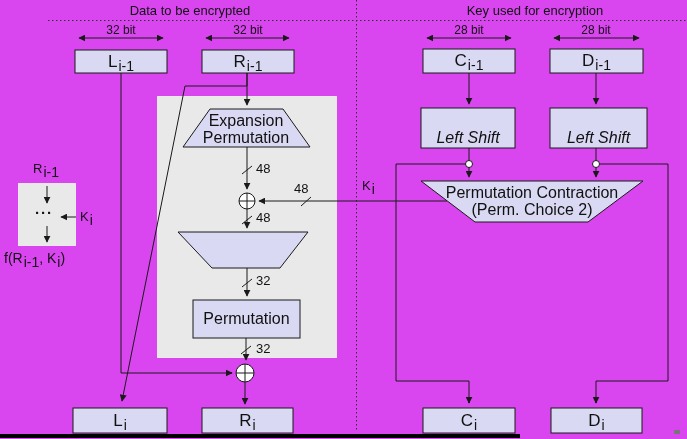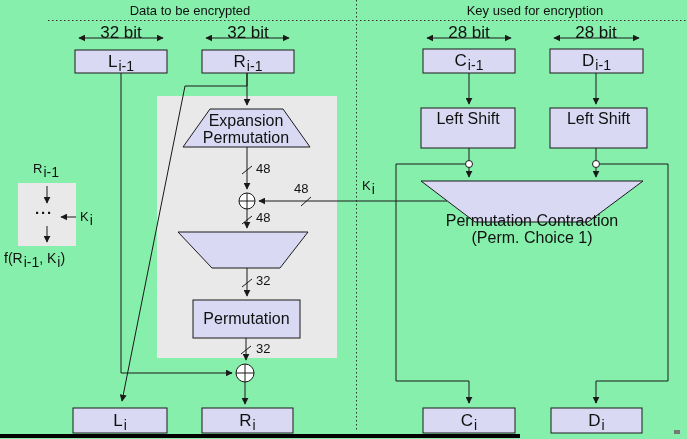--- a/index.html
+++ b/index.html
@@ -2,35 +2,35 @@
 <html style="--box-fill: #d9d9f3; --panel: #e9e9e9; --line: #1a1a1a;"><head>
 <meta charset="utf-8">
 <style>
   :root{
     --box-fill:#d9d9f3;
     --panel:#e9e9e9;
     --line:#1a1a1a;
   }
   html,body{margin:0;padding:0;background:#fff;}
   #stage{
-    position:relative;width:687px;height:439px;background:#86efac;overflow:hidden;
+    position:relative;width:687px;height:439px;background:#d946ef;overflow:hidden;
     font-family:"Liberation Sans", sans-serif;color:#111;
   }
   #wires{position:absolute;left:0;top:0;z-index:1;}
   .lbl{position:absolute;z-index:2;white-space:nowrap;}
   .ctr{text-align:center;}
   .hdr{font-size:13px;}
-  .bit{font-size:17px;}
+  .bit{font-size:12px;}
   .reg{
     font-size:17px;display:flex;align-items:center;justify-content:center;
     z-index:2;position:absolute;
   }
   .sub{font-size:14px;position:relative;top:4px;margin-left:1px;}
   .blocklbl{font-size:16px;display:flex;align-items:center;justify-content:center;position:absolute;z-index:2;}
-  .ls{align-items:flex-end;padding-bottom:20px;box-sizing:border-box;}
+  .ls{align-items:flex-end;padding-bottom:1px;box-sizing:border-box;font-style:italic;}
   .trap{font-size:16px;line-height:17px;position:absolute;z-index:2;}
   .num{font-size:13px;}
   .legend{font-size:13px;}
   .fn{font-size:14px;text-align:center;}
   .dots{font-size:15px;font-weight:bold;letter-spacing:1px;}
 </style>
 </head>
 <body>
 
 <div id="stage">
@@ -187,23 +187,23 @@
 
   <div class="trap ctr" style="left:196px;top:112px;width:100px;">
     <div>Expansion</div>
     <div>Permutation</div>
   </div>
   <div class="trap ctr" style="left:183px;top:234px;width:120px;">
   </div>
   <div class="blocklbl" style="left:193px;top:300px;width:107px;height:38px;">Permutation</div>
   <div class="blocklbl ls" style="left:421px;top:108px;width:94px;height:40px;">Left Shift</div>
   <div class="blocklbl ls" style="left:550px;top:108px;width:97px;height:40px;">Left Shift</div>
-  <div class="trap ctr" style="left:432px;top:184px;width:200px;margin-top:28px;">
+  <div class="trap ctr" style="left:432px;top:184px;width:200px;">
     <div>Permutation Contraction</div>
-    <div>(Perm. Choice 1)</div>
+    <div>(Perm. Choice 2)</div>
   </div>
 
   <div class="lbl num" style="left:256px;top:161px;">48</div>
   <div class="lbl num" style="left:294px;top:181px;">48</div>
   <div class="lbl num" style="left:256px;top:210px;">48</div>
   <div class="lbl num" style="left:256px;top:273px;">32</div>
   <div class="lbl num" style="left:256px;top:341px;">32</div>
 
   <div class="lbl num" style="left:362px;top:177px;"><span>K</span><span class="sub">i</span></div>
 

